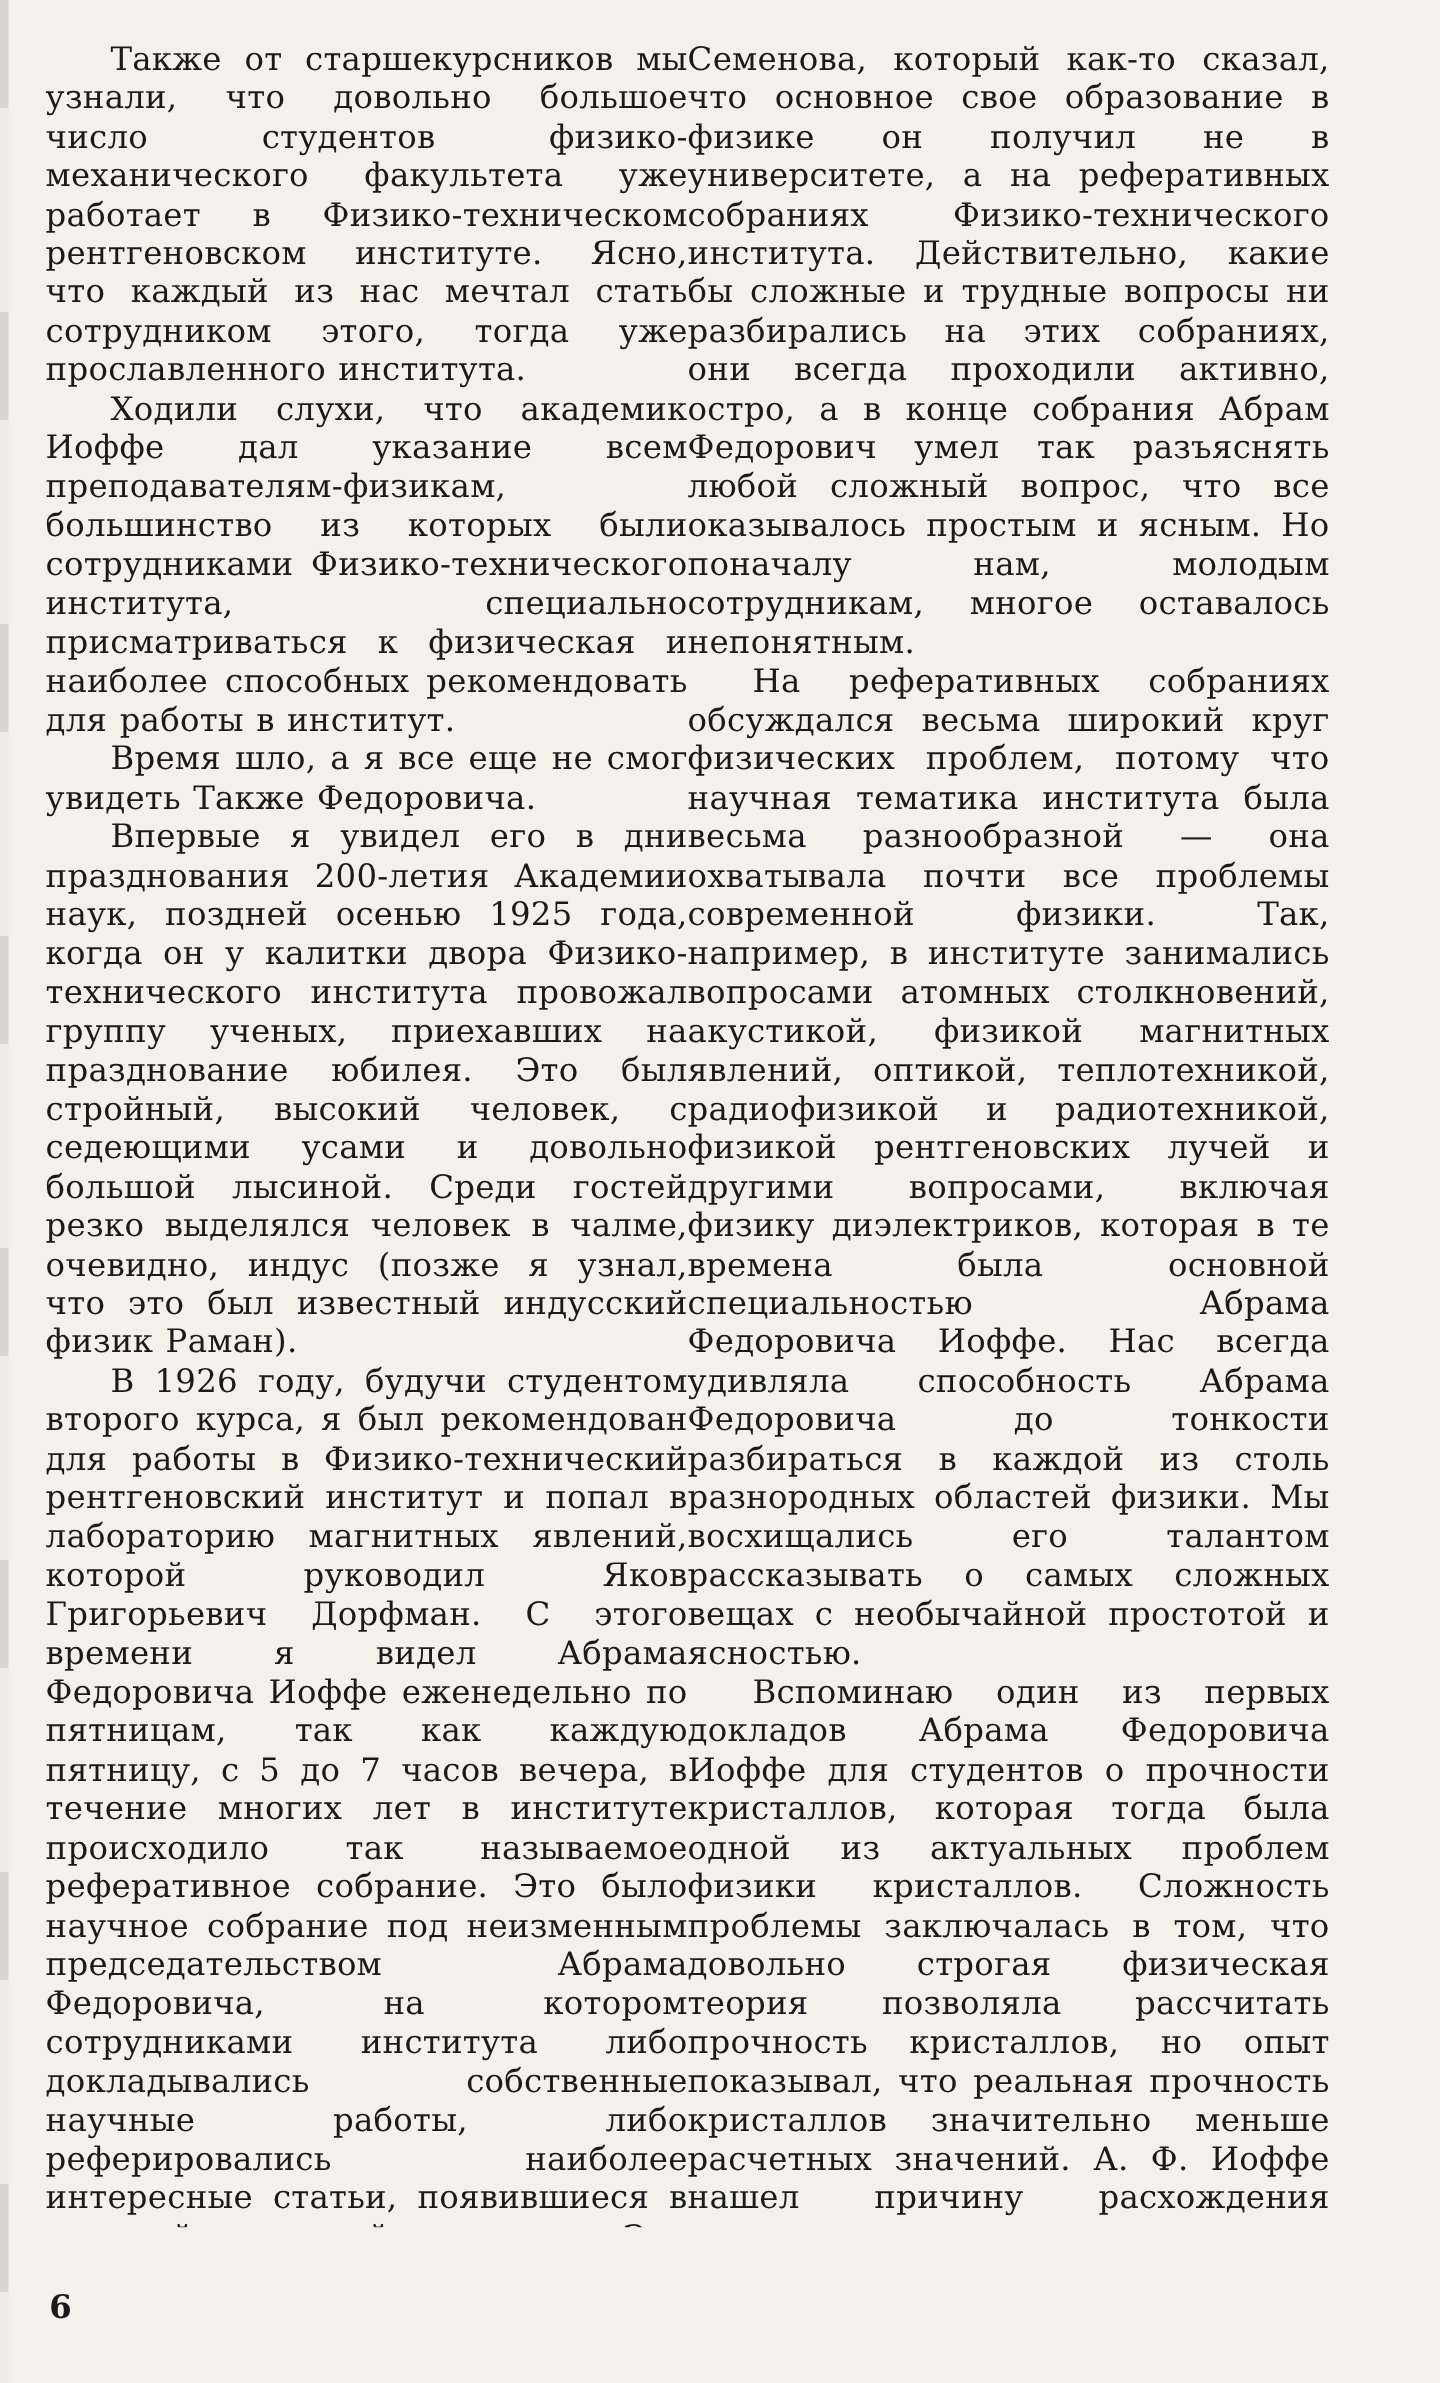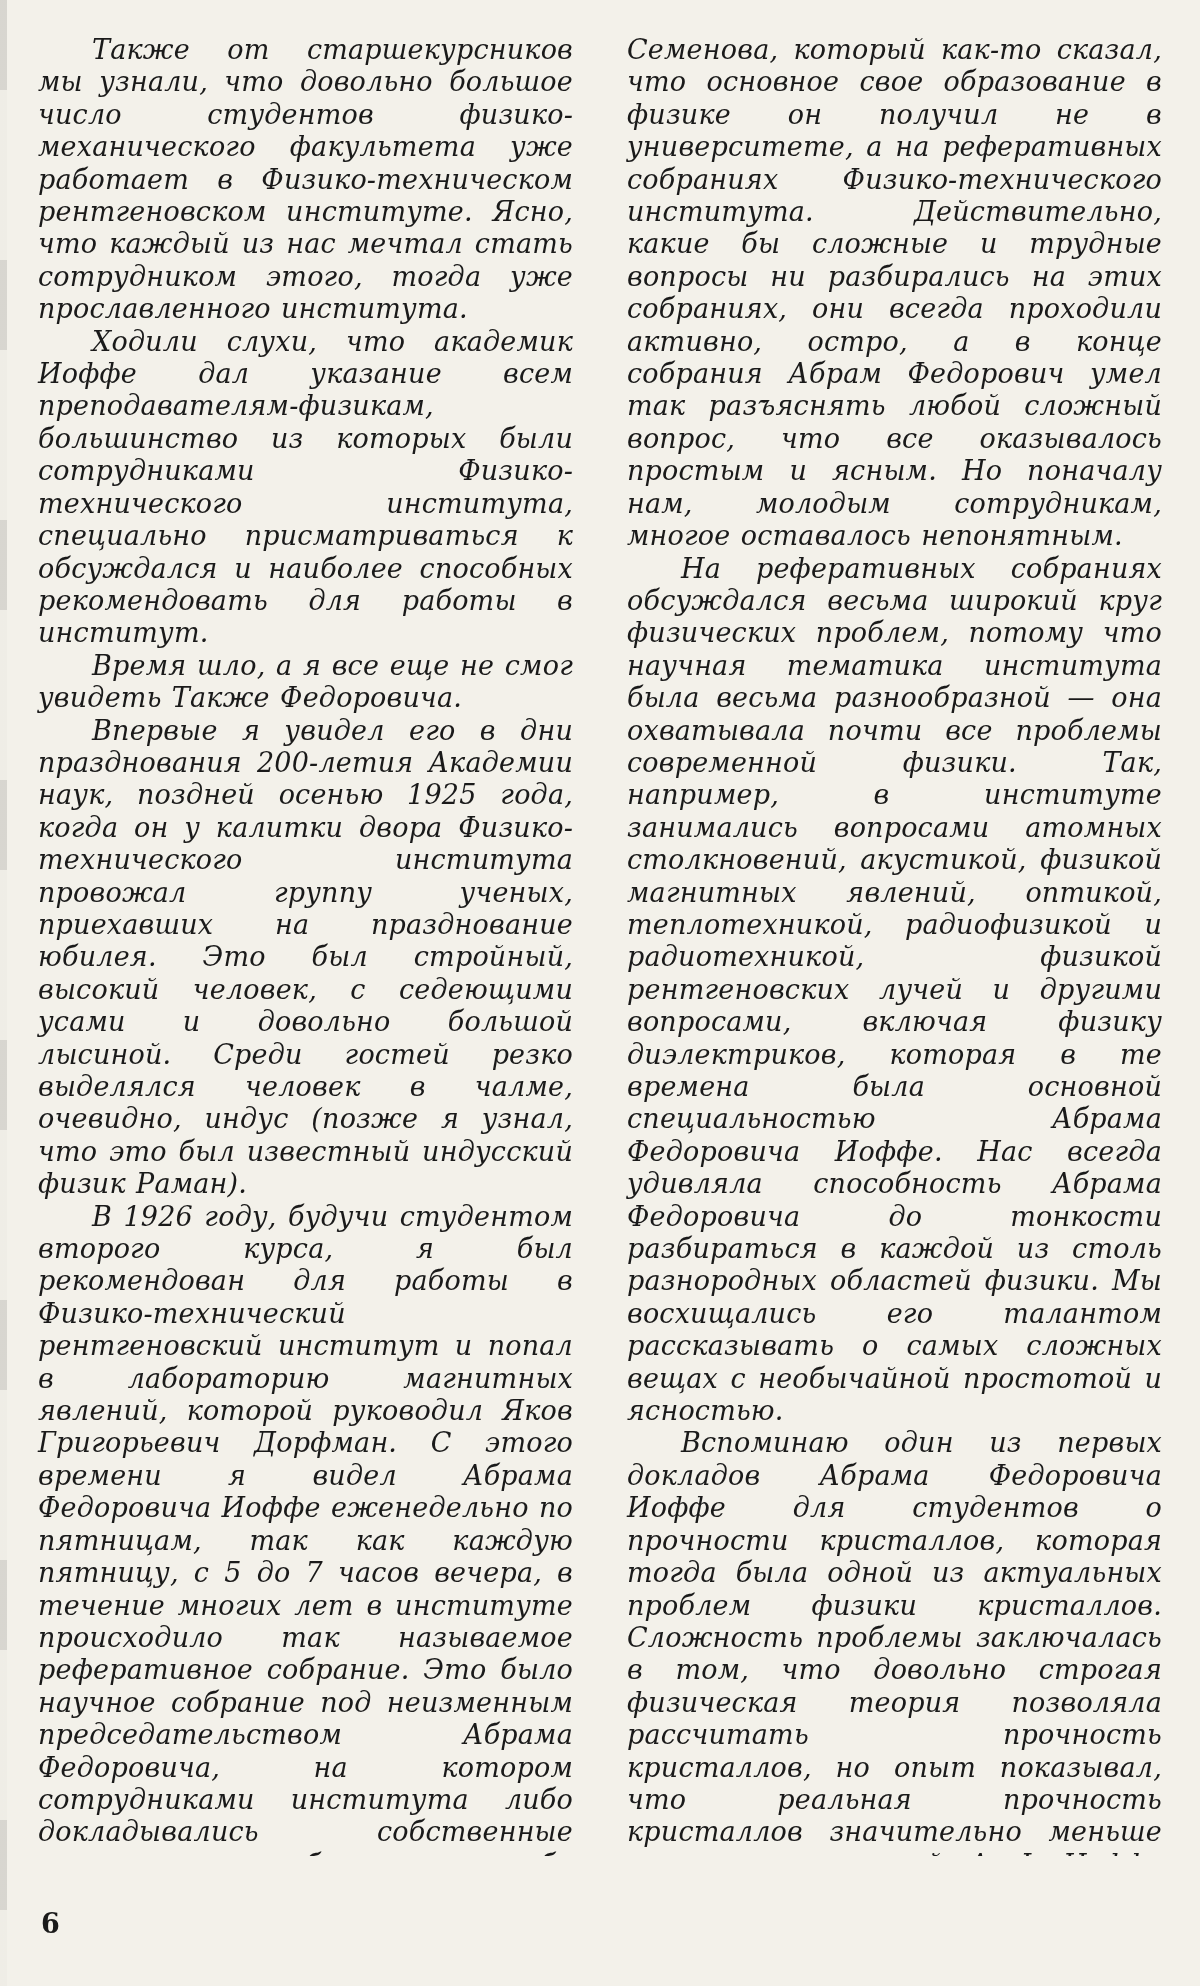--- a/index.html
+++ b/index.html
@@ -27,26 +27,24 @@
       repeating-linear-gradient(
         to bottom,
         rgba(20,20,20,0.35) 0 90px,
         rgba(20,20,20,0.05) 90px 260px
       );
     opacity: 0.35;
     pointer-events: none;
   }
   .columns {
     display: flex;
-    gap: 54px;
     padding: 34px 38px 0 38px;
     height: 1856px;
     overflow: hidden;
     box-sizing: border-box;
-    font-style: italic;
   }
   .column {
     width: 535px;
     text-align: justify;
     font-size: 27px;
     line-height: 32.4px;
     letter-spacing: 0.2px;
     word-spacing: 1.5px;
   }
   .column p {
@@ -70,21 +68,21 @@
   }
 </style>
 </head>
 <body>
 
 <div class="page">
   <div class="columns">
 
     <div class="column">
       <p>Также от старшекурсников мы узнали, что довольно большое число студентов физико-механического факультета уже работает в Физико-техническом рентгеновском институте. Ясно, что каждый из нас мечтал стать сотрудником этого, тогда уже прославленного института.</p>
-      <p>Ходили слухи, что академик Иоффе дал указание всем преподавателям-физикам, большинство из которых были сотрудниками Физико-технического института, специально присматриваться к обсуждался и наиболее способных рекомендовать для работы в институт.</p>
+      <p>Ходили слухи, что академик Иоффе дал указание всем преподавателям-физикам, большинство из которых были сотрудниками Физико-технического института, специально присматриваться к физическая и наиболее способных рекомендовать для работы в институт.</p>
       <p>Время шло, а я все еще не смог увидеть Также Федоровича.</p>
       <p>Впервые я увидел его в дни празднования 200-летия Академии наук, поздней осенью 1925 года, когда он у калитки двора Физико-технического института провожал группу ученых, приехавших на празднование юбилея. Это был стройный, высокий человек, с седеющими усами и довольно большой лысиной. Среди гостей резко выделялся человек в чалме, очевидно, индус (позже я узнал, что это был известный индусский физик Раман).</p>
       <p class="cont-next">В 1926 году, будучи студентом второго курса, я был рекомендован для работы в Физико-технический рентгеновский институт и попал в лабораторию магнитных явлений, которой руководил Яков Григорьевич Дорфман. С этого времени я видел Абрама Федоровича Иоффе еженедельно по пятницам, так как каждую пятницу, с 5 до 7 часов вечера, в течение многих лет в институте происходило так называемое реферативное собрание. Это было научное собрание под неизменным председательством Абрама Федоровича, на котором сотрудниками института либо докладывались собственные научные работы, либо реферировались наиболее интересные статьи, появившиеся в мировой научной печати. Эти реферативные собрания были мощным средством коллективного воспитания молодых научных сотрудников, как, впрочем, и всех научных работников института. Здесь уместно вспомнить слова академика Николая Николаевича</p>
     </div>
 
     <div class="column">
       <p class="no-indent">Семенова, который как-то сказал, что основное свое образование в физике он получил не в университете, а на реферативных собраниях Физико-технического института. Действительно, какие бы сложные и трудные вопросы ни разбирались на этих собраниях, они всегда проходили активно, остро, а в конце собрания Абрам Федорович умел так разъяснять любой сложный вопрос, что все оказывалось простым и ясным. Но поначалу нам, молодым сотрудникам, многое оставалось непонятным.</p>
       <p>На реферативных собраниях обсуждался весьма широкий круг физических проблем, потому что научная тематика института была весьма разнообразной — она охватывала почти все проблемы современной физики. Так, например, в институте занимались вопросами атомных столкновений, акустикой, физикой магнитных явлений, оптикой, теплотехникой, радиофизикой и радиотехникой, физикой рентгеновских лучей и другими вопросами, включая физику диэлектриков, которая в те времена была основной специальностью Абрама Федоровича Иоффе. Нас всегда удивляла способность Абрама Федоровича до тонкости разбираться в каждой из столь разнородных областей физики. Мы восхищались его талантом рассказывать о самых сложных вещах с необычайной простотой и ясностью.</p>
       <p class="cont-next">Вспоминаю один из первых докладов Абрама Федоровича Иоффе для студентов о прочности кристаллов, которая тогда была одной из актуальных проблем физики кристаллов. Сложность проблемы заключалась в том, что довольно строгая физическая теория позволяла рассчитать прочность кристаллов, но опыт показывал, что реальная прочность кристаллов значительно меньше расчетных значений. А. Ф. Иоффе нашел причину расхождения между измеренным на опыте значением прочности кристалла и предсказанным теорией. Причина эта заключалась в том, что на поверхности исследуемого кристалла всегда имеются дефекты в виде микро-</p>
     </div>

